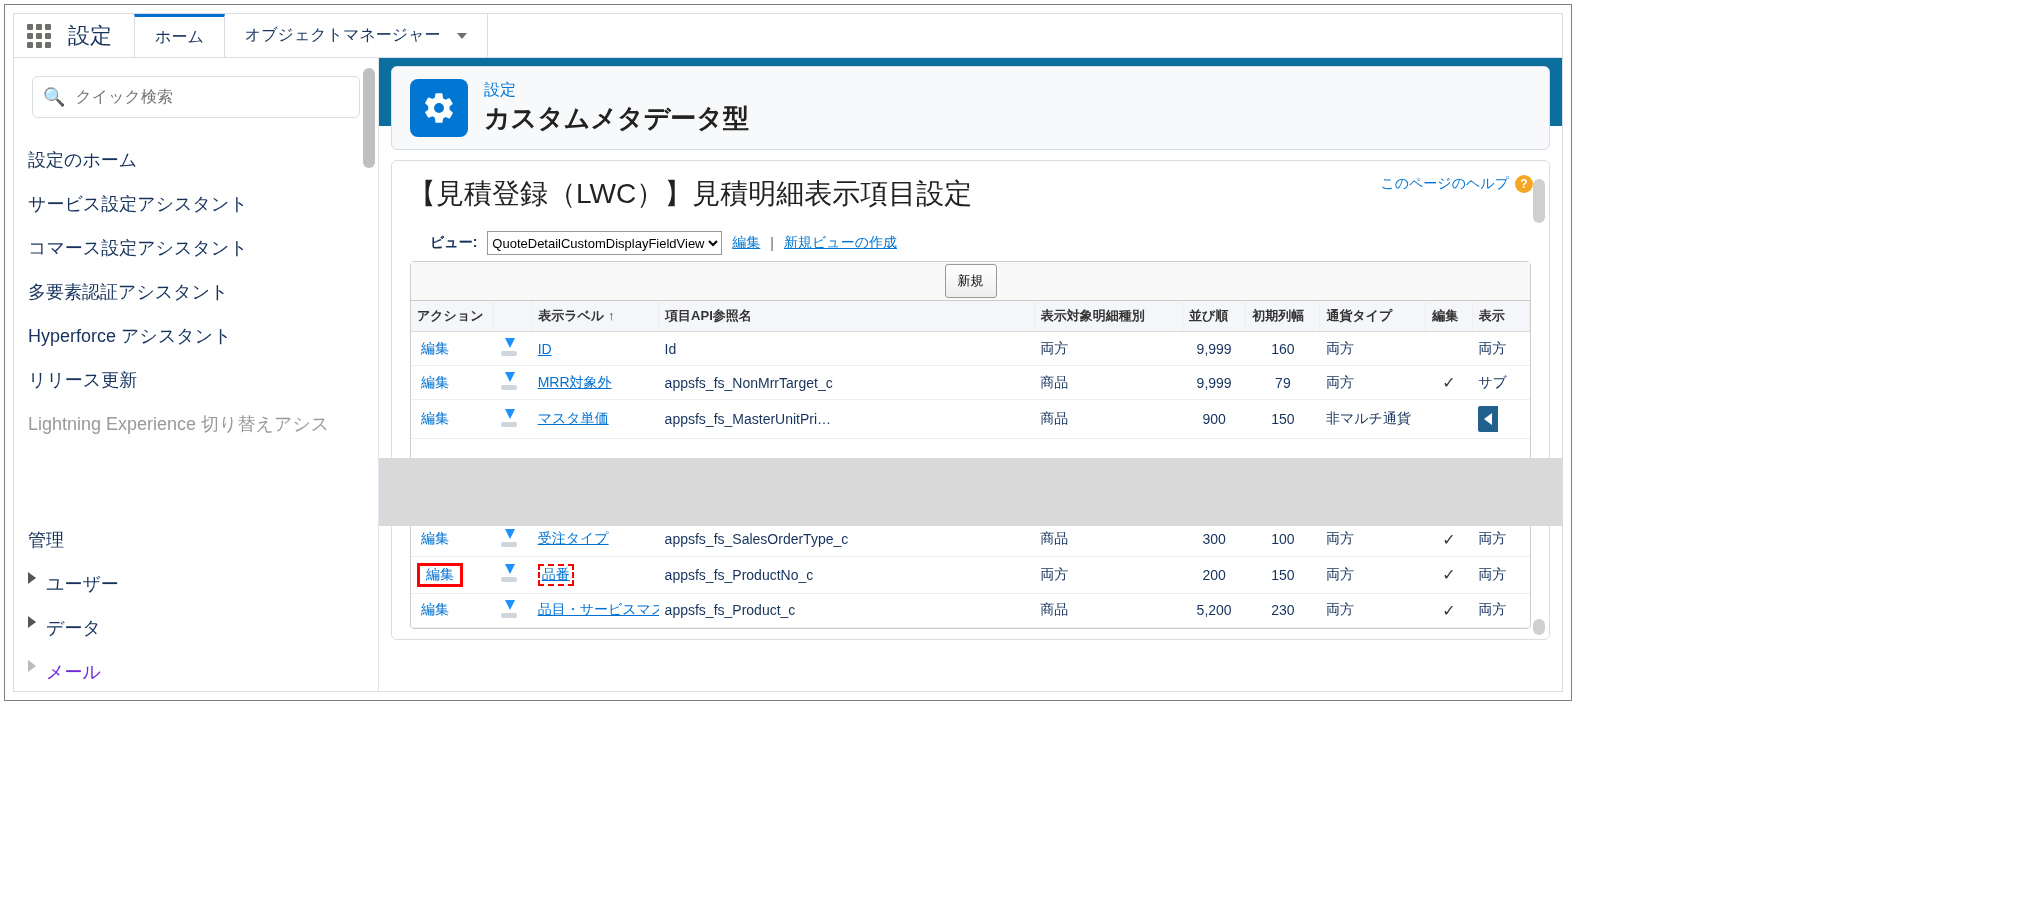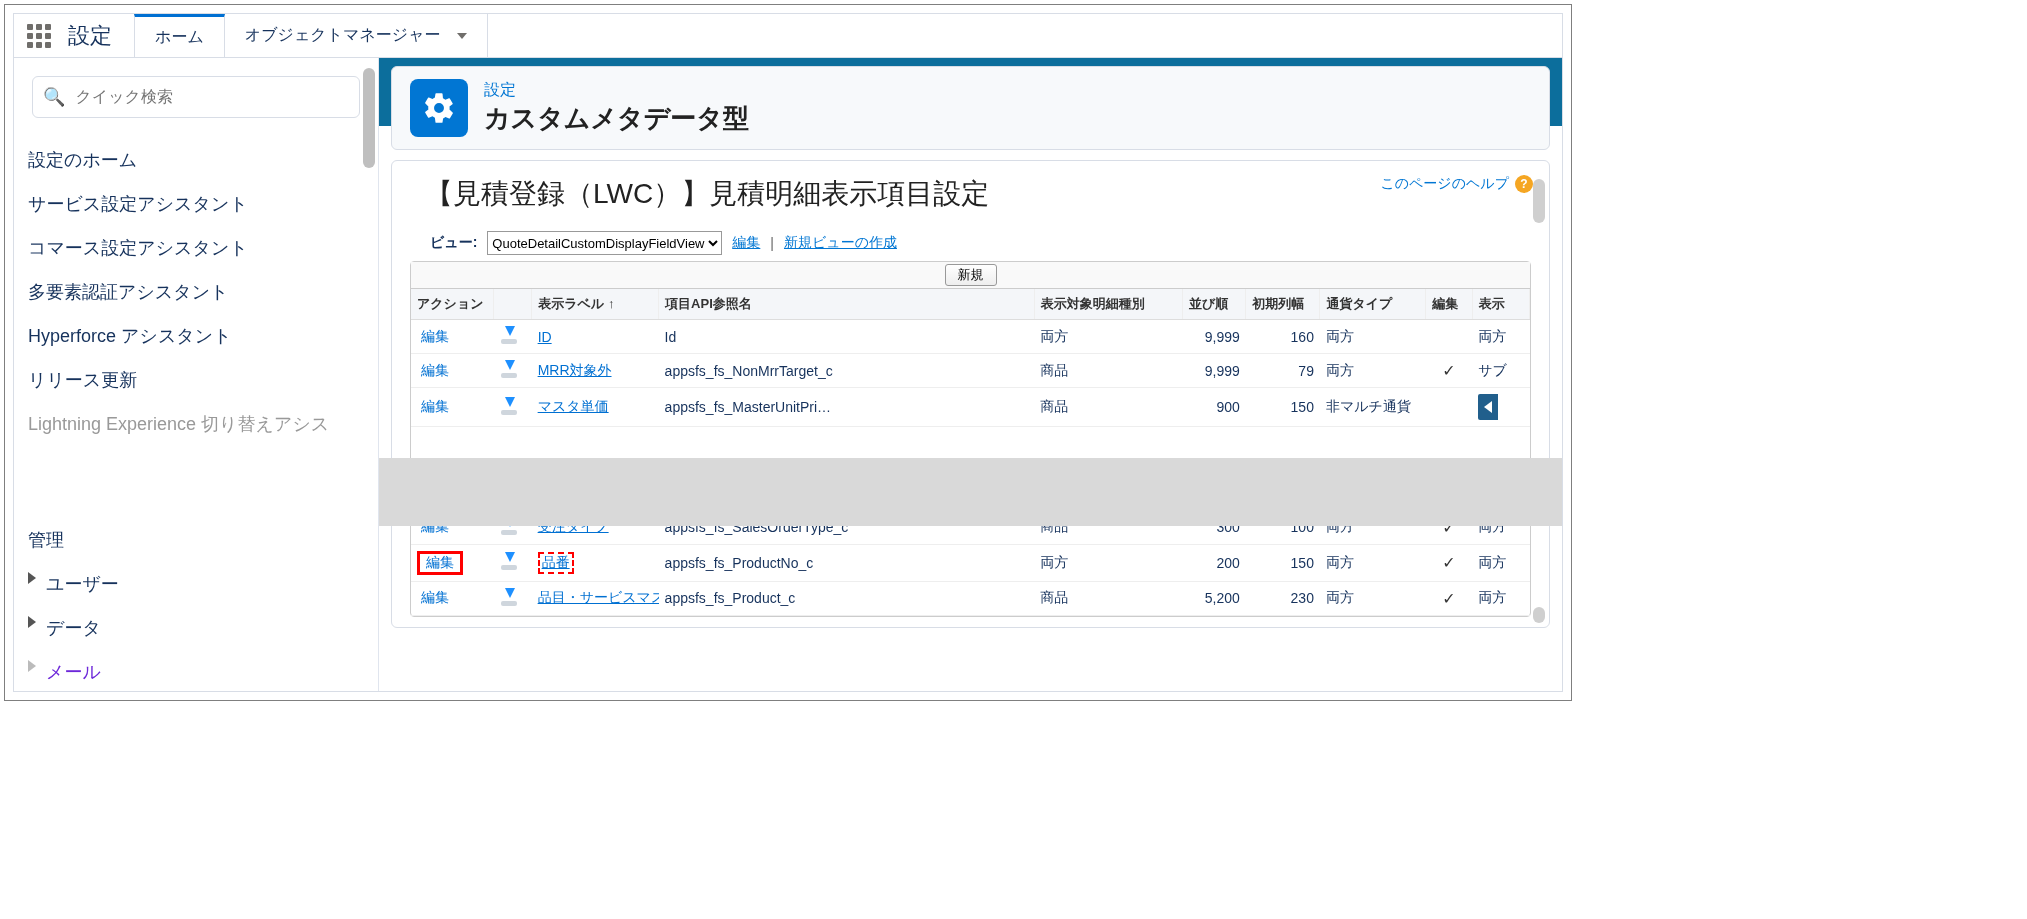--- a/index.html
+++ b/index.html
@@ -35,47 +35,47 @@
   
   .main { flex:1; position:relative; background: linear-gradient(#0c6e9c,#0c6e9c) top/100% 68px no-repeat, #fff; padding:0; overflow:hidden; }
   .header-card { margin:8px 12px; border:1px solid #d8dde6; border-radius:6px; background:#f7f9fb; display:flex; align-items:center; gap:16px; padding:12px 18px; }
   .header-icon { width:58px; height:58px; border-radius:8px; background:#0176d3; display:flex; align-items:center; justify-content:center; }
   .header-icon svg { width:34px; height:34px; fill:#fff; }
   .header-text .eyebrow { font-size:16px; color:#0176d3; }
   .header-text .page-title { font-size:26px; font-weight:600; color:#222; }
 
   .classic-card { margin:10px 12px 12px 12px; border:1px solid #d8dde6; border-radius:6px; background:#fff; padding:14px 16px 10px 16px; position:relative; }
   .classic-title-row { display:flex; align-items:flex-start; justify-content:space-between; }
-  .classic-title { font-size:28px; color:#222;margin-left:17px; }
+  .classic-title { font-size:28px; color:#222; }
   .help-link { font-size:14px; color:#0176d3; display:flex; align-items:center; gap:6px; }
   .help-ico { width:18px; height:18px; border-radius:50%; background:#f5a623; color:#fff; font-size:12px; font-weight:bold; display:flex; align-items:center; justify-content:center; }
 
   .view-row { display:flex; align-items:center; gap:10px; margin:18px 0 6px 22px; font-size:14px; }
   .view-row select { font-size:13px; height:24px; border:1px solid #999; background:#fff; }
   .view-row .pipe { color:#666; }
   .view-row a { color:#0176d3; text-decoration:underline; }
 
   .table-wrap { border:1px solid #ccc; border-radius:4px; background:#fff; margin:0 2px; position:relative; }
   .new-bar { text-align:center; padding:2px 0; border-bottom:1px solid #ccc; background:#f9f9f9; }
-  .new-bar button { font-size:13px; background:linear-gradient(#fff,#eee); border:1px solid #999; border-radius:3px; padding:1px 12px; font-family:inherit; cursor:pointer; }
+  .new-bar button { font-size:13px; background:linear-gradient(#fff,#eee); border:1px solid #999; border-radius:3px; padding:7px 12px; font-family:inherit; cursor:pointer; }
 
   table.datagrid { width:100%; border-collapse:collapse; table-layout:fixed; }
   table.datagrid th { background:#f4f6f9; font-size:13px; text-align:left; padding:6px 6px; border-bottom:1px solid #ddd; border-right:1px solid #eee; color:#333; white-space:nowrap; overflow:hidden; }
   table.datagrid td { font-size:14px; padding:6px 6px; border-bottom:1px solid #eee; vertical-align:middle; white-space:nowrap; overflow:hidden; }
   .col-action{ width:78px; }
   .col-dl{ width:36px; }
   .col-label{ width:120px; }
   .col-api{ width:355px; }
   .col-type{ width:140px; text-align:left; }
   .col-order{ width:60px; text-align:right; }
   .col-width{ width:70px; text-align:right; }
   .col-cur{ width:100px; }
   .col-edit{ width:44px; text-align:center; }
   .col-disp{ width:54px; }
-  td.col-order, td.col-width { text-align:right; }
+  td.col-order, td.col-width { text-align:center; }
   td.col-edit { text-align:center; }
   a.action-edit { color:#0070d2; text-decoration:none; display:inline-block; padding:0 4px; font-size:14px; }
   a.row-label { color:#0070d2; text-decoration:underline; }
   .dl-ico { width:18px; height:18px; display:inline-block; position:relative; }
   .dl-ico::before { content:""; position:absolute; left:5px; top:0; width:0; height:0; border-left:5px solid transparent; border-right:5px solid transparent; border-top:10px solid #1e90ff; }
   .dl-ico::after { content:""; position:absolute; left:1px; bottom:0; width:16px; height:5px; background:#cfd6dd; border-radius:2px; }
   .sort-arrow { display:inline-block; margin-left:4px; color:#333; }
   .check { color:#333; font-size:16px; }
   .highlight-edit { border:3px solid #ff0000; padding:0 2px; display:inline-block; }
   .dashed-red { border:2px dashed #ff0000; padding:0 2px; display:inline-block; }

